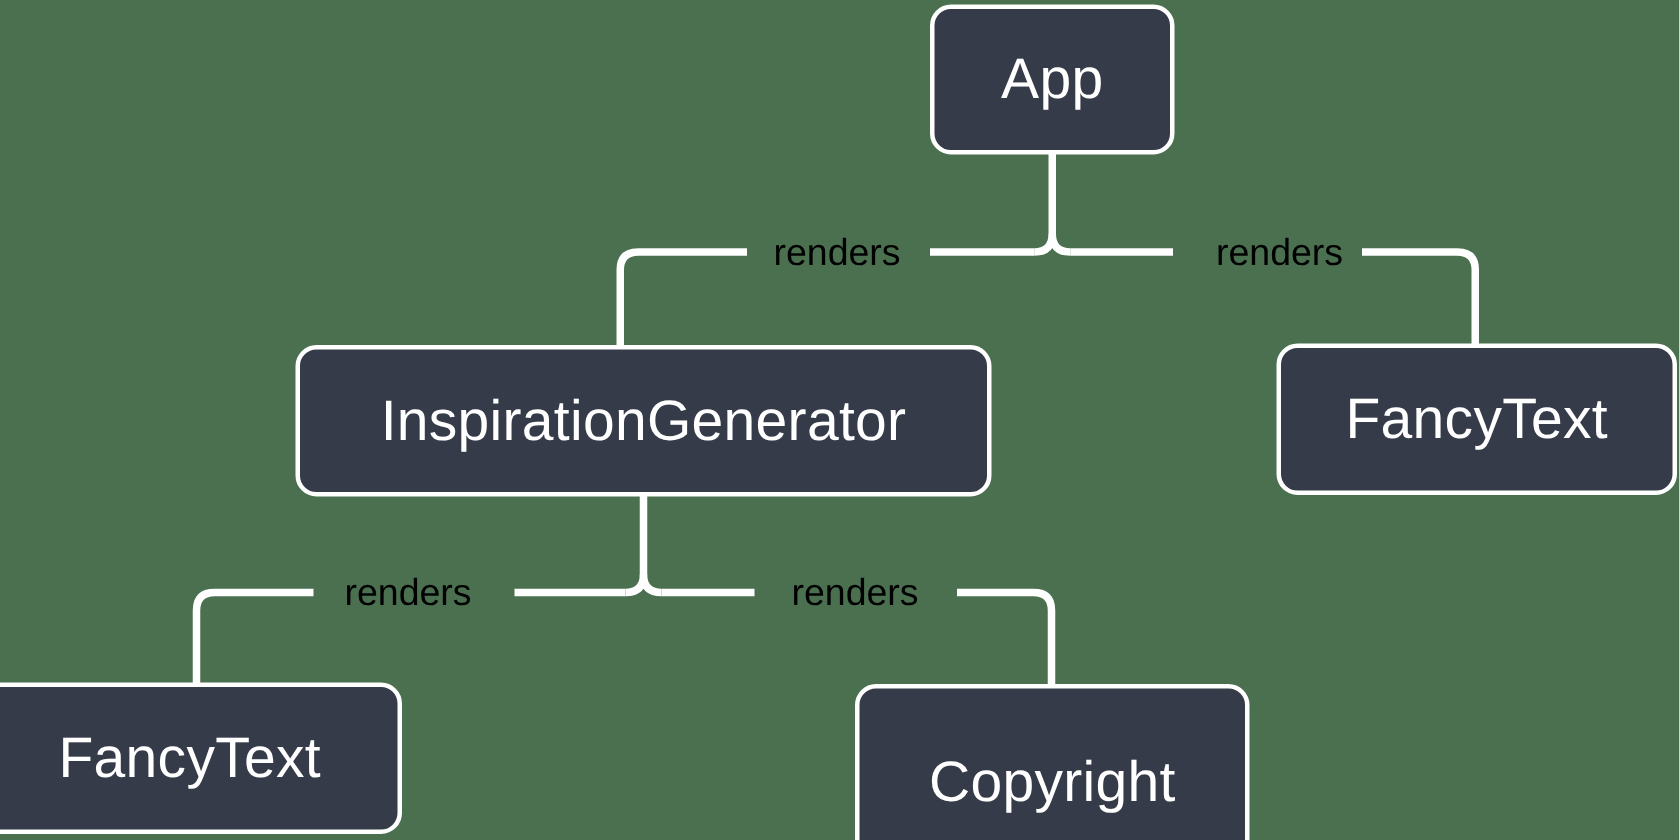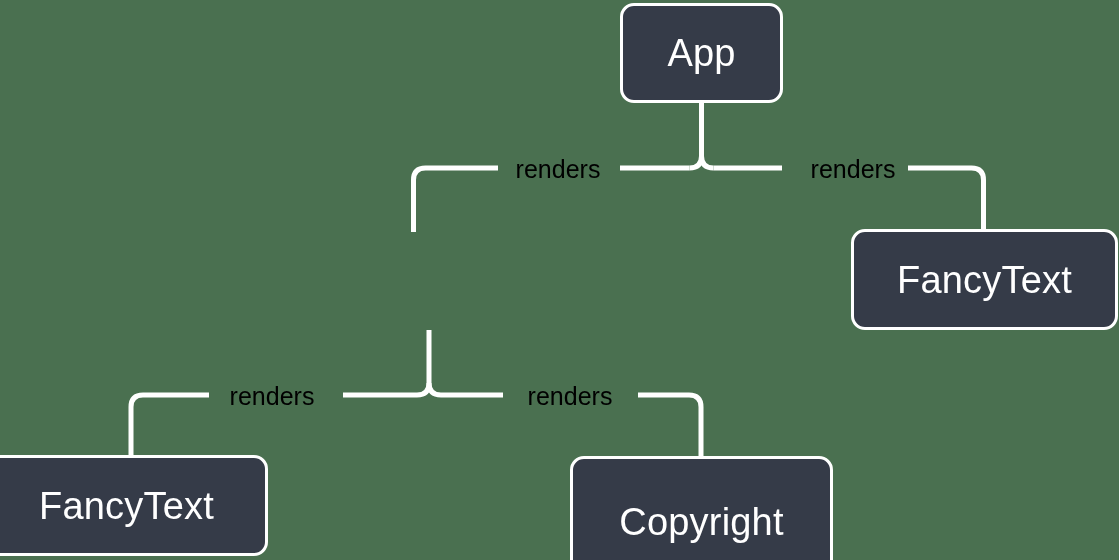--- a/index.html
+++ b/index.html
@@ -86,20 +86,23 @@
   <div class="edge-label" style="left:853px; top:169px;">renders</div>
 
   <div class="edge-label" style="left:272px; top:396px;">renders</div>
 
   <div class="edge-label" style="left:570px; top:396px;">renders</div>
 
   <div class="node" style="left:620px; top:3px; width:163px; height:100px;text-align:right;">
     <span class="node-label">App</span>
   </div>
 
+  <div class="node" style="left:197px; top:230px; width:464px; height:101px;">
+    <span class="node-label">InspirationGenerator</span>
+  </div>
 
   <div class="node" style="left:851px; top:229px; width:267px; height:101px;">
     <span class="node-label">FancyText</span>
   </div>
 
   <div class="node" style="left:-15px; top:455px; width:283px; height:101px;">
     <span class="node-label">FancyText</span>
   </div>
 
   <div class="node" style="left:570px; top:456px; width:263px; height:131px;">

